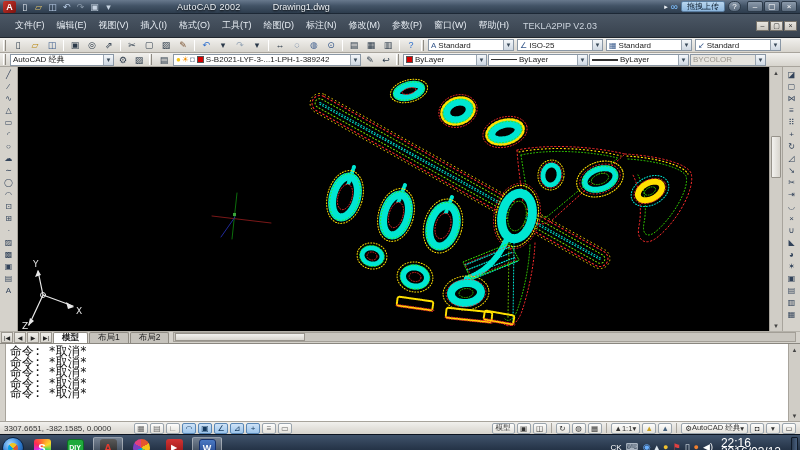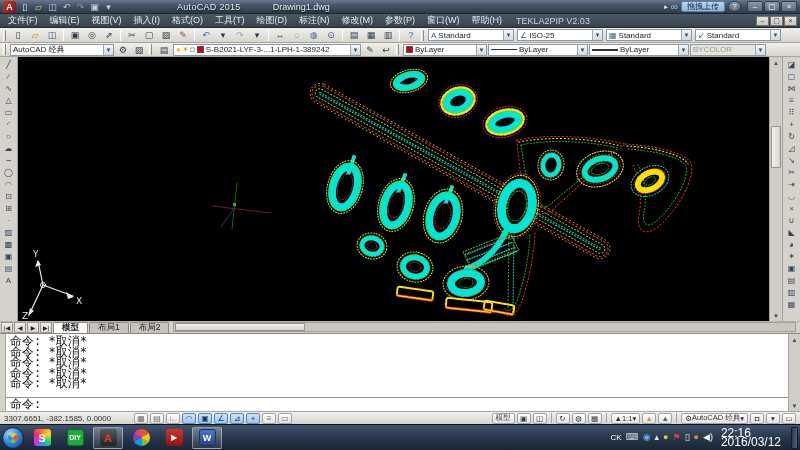--- a/index.html
+++ b/index.html
@@ -10,21 +10,21 @@
   .qat{display:flex;gap:1px}
   .qbtn{width:13px;height:12px;display:flex;align-items:center;justify-content:center;font-size:9px;color:#dfe8f2;border-radius:2px}
   .title-text{margin-left:60px;letter-spacing:.3px;text-shadow:0 1px 2px #000}
   .doc-text{margin-left:30px;text-shadow:0 1px 2px #000}
   .tsearch{margin-left:auto;display:flex;align-items:center;gap:3px}
   .sfield{width:150px;height:11px;background:#fff;border:1px solid #5a6b7d;border-radius:2px;font-size:8px;color:#8a94a0;display:flex;align-items:center;padding:0 3px}
   .chip{height:11px;background:linear-gradient(#b9d6ef,#8cb6dd);border:1px solid #5a7da0;border-radius:2px;color:#123;font-size:8px;display:flex;align-items:center;padding:0 5px}
   .wctl{display:flex;gap:1px;margin-left:4px}
   .wbtn{width:16px;height:11px;background:linear-gradient(#8b9aab,#5a6a7c);border:1px solid #2c3a49;border-radius:2px;color:#fff;font-size:8px;display:flex;align-items:center;justify-content:center}
   
-  .menubar{height:14px;background:linear-gradient(#4b5765,#38424e);color:#e6ecf2;font-size:9px;display:flex;align-items:center;padding-left:2px;border-bottom:1px solid #20262d}
+  .menubar{height:24px;background:linear-gradient(#4b5765,#38424e);color:#e6ecf2;font-size:9px;display:flex;align-items:center;padding-left:9px;border-bottom:1px solid #20262d}
   .menu-item{padding:0 6px;height:100%;display:flex;align-items:center;white-space:nowrap}
   .menu-extra{padding:0 8px;color:#cdd5de;white-space:nowrap}
   .doc-ctl{margin-left:auto;display:flex;gap:1px;padding-right:3px}
   .dbtn{width:13px;height:10px;background:linear-gradient(#e8e6e0,#c9c6bf);border:1px solid #77736b;font-size:7px;color:#333;display:flex;align-items:center;justify-content:center}
   
   .tb{background:linear-gradient(#f1f0ed,#d7d4cd);border-bottom:1px solid #a8a49c;display:flex;align-items:center;padding:0 2px;gap:1px}
   .tb1{height:15px}.tb2{height:14px}
   .grip{width:3px;height:11px;border-left:1px solid #fff;border-right:1px solid #8f8b83;margin:0 3px 0 1px}
   .ibtn{width:16px;height:13px;font-size:9px;display:flex;align-items:center;justify-content:center;color:#2b3a4a;border:1px solid transparent;border-radius:2px}
   .tsep{width:1px;height:11px;background:#a8a49c;border-right:1px solid #fff;margin:0 2px}
@@ -94,21 +94,21 @@
   <div class="acadlogo">A</div>
   <div class="qat" id="qat">
       <div class="qbtn" style="color: rgb(232, 238, 245);">▯</div>
       <div class="qbtn" style="color: rgb(232, 199, 106);">▱</div>
       <div class="qbtn" style="color: rgb(188, 208, 234);">◫</div>
       <div class="qbtn" style="color: rgb(188, 208, 234);">↶</div>
       <div class="qbtn" style="color: rgb(138, 153, 170);">↷</div>
       <div class="qbtn" style="color: rgb(200, 212, 226);">▣</div>
       <div class="qbtn" style="color: rgb(200, 212, 226);">▾</div>
     </div>
-  <span class="title-text">AutoCAD 2015</span>
+  <span class="title-text">AutoCAD 2002</span>
   <span class="doc-text">Drawing1.dwg</span>
   <div class="tsearch">
     <span style="font-size:7px">▸</span>
     <span style="color:#7fc0ff;font-size:10px">∞</span>
     <div class="chip">拖拽上传</div>
     <div class="wbtn" style="border-radius:6px;width:13px">?</div>
   </div>
   <div class="wctl" id="title-controls">
       <div class="wbtn">–</div>
       <div class="wbtn">▢</div>
@@ -415,21 +415,20 @@
 <div class="cmdwin">
   <div class="cmd-grip"></div>
   <div class="cmd-body">
     <div class="cmd-hist" id="cmd-history">
         <div>命令: *取消*</div>
         <div>命令: *取消*</div>
         <div>命令: *取消*</div>
         <div>命令: *取消*</div>
         <div>命令: *取消*</div>
       </div>
-    <div class="cmd-prompt">命令:</div>
   </div>
   <div class="cmd-scroll">
     <div class="sbtn">▲</div>
     <div class="sbtn">▼</div>
   </div>
 </div>
 
 <div class="statusbar">
   <span class="coords">3307.6651, -382.1585, 0.0000</span>
   <div id="toggles" style="display:flex;gap:2px">

